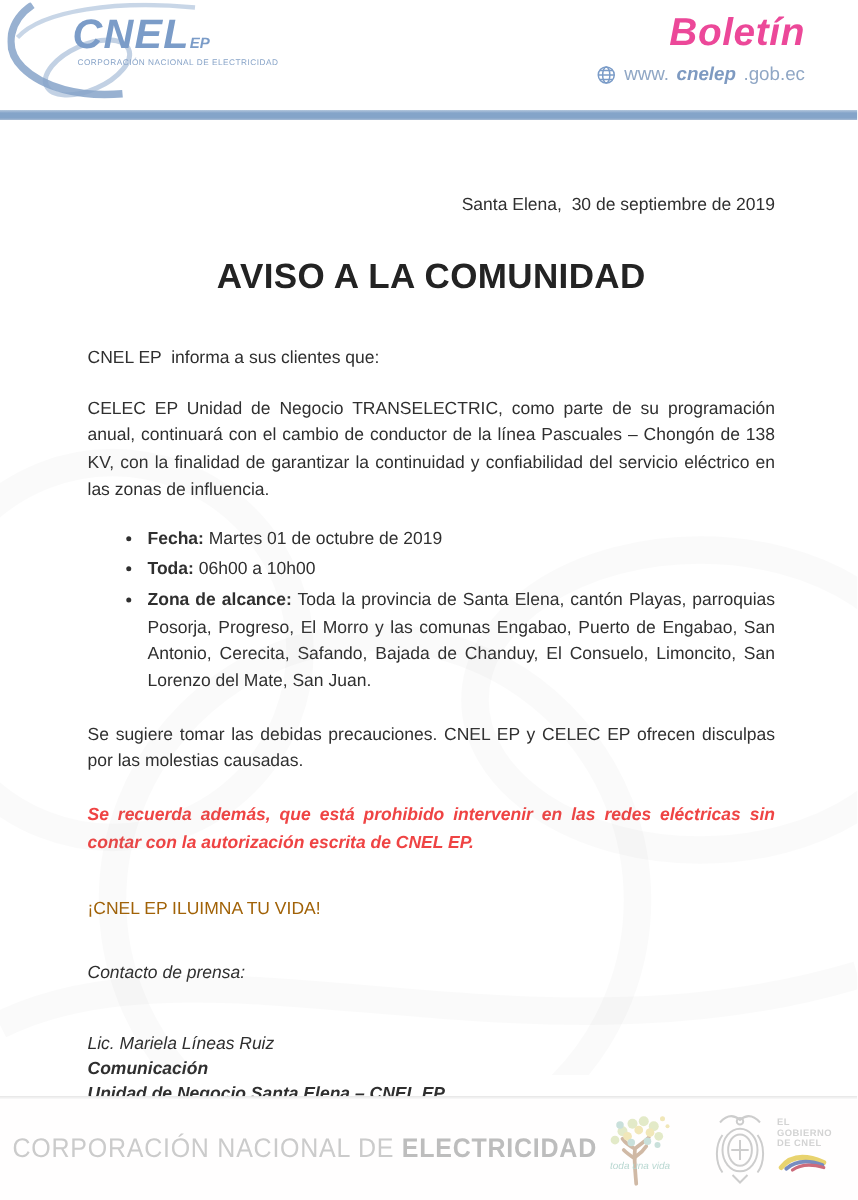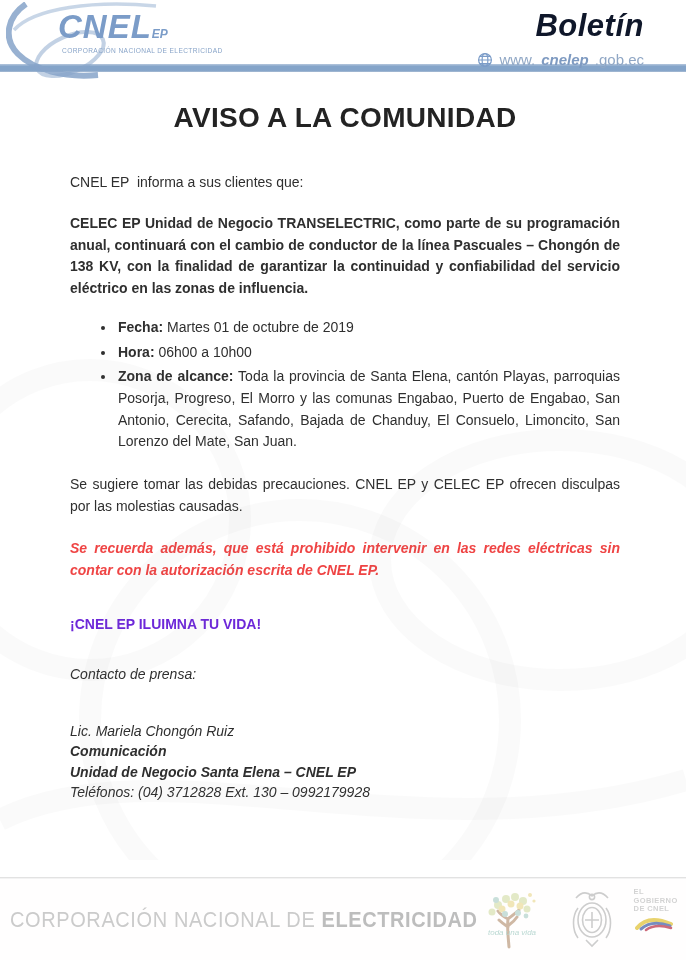--- a/index.html
+++ b/index.html
@@ -12,21 +12,21 @@
     height: 960px;
     background: #ffffff;
     overflow: hidden;
     color: #2f2f2f;
   }
 
   
   .watermark { position: absolute; left: 0; top: 300px; pointer-events: none; }
 
   
-  .header { position: relative; height: 64px; }
+  .header { position: relative; height: 88px; }
 
   .cnel-logo { position: absolute; left: 6px; top: 2px; width: 218px; height: 80px; }
   .cnel-logo .swoosh { position: absolute; left: 0; top: 0; }
   .cnel-wordmark {
     position: absolute; left: 52px; top: 6px;
     font-style: italic; font-weight: bold;
     font-size: 33px; letter-spacing: 1px;
     color: #7b9cc8; white-space: nowrap;
   }
   .cnel-wordmark .ep { font-size: 12px; letter-spacing: 0; }
@@ -35,21 +35,21 @@
     font-size: 6.6px; letter-spacing: 0.4px;
     color: #88a4c8; white-space: nowrap;
   }
 
   .header-right {
     position: absolute; right: 42px; top: 8px;
     text-align: right;
   }
   .bulletin-title {
     font-style: italic; font-weight: bold;
-    font-size: 31px; color: #0f172a;
+    font-size: 31px; color: #ec4899;
     letter-spacing: 0.5px;
   }
   .website-line {
     margin-top: 7px;
     font-size: 15px; color: #90a7c5;
     display: flex; align-items: center; justify-content: flex-end; gap: 6px;
   }
   .website-line .bold { font-weight: bold; font-style: italic; color: #7e9ac1; }
   .globe { display: inline-block; vertical-align: middle; }
 
@@ -66,54 +66,54 @@
     text-align: right;
     white-space: pre-wrap;
   }
   .doc-title {
     margin-top: 24px;
     text-align: center;
     font-size: 28px; font-weight: bold; color: #232323;
     letter-spacing: 0.3px;
   }
   .intro-line { margin-top: 33px; white-space: pre-wrap; }
-  .para { margin-top: 19px; text-align: justify; font-weight: bold; }
+  .para { margin-top: 19px; text-align: justify; }
 
   ul.bullets { margin-top: 17px; padding-left: 46px; list-style: disc outside; }
   ul.bullets li { text-align: justify; padding-left: 2px; margin-bottom: 3px; }
   ul.bullets .b-label { font-weight: bold; }
 
   .para-2 { margin-top: 20px; text-align: justify; }
   .para-3 { margin-top: 21px; text-align: justify; }
   .warning {
     margin-top: 21px; text-align: justify;
     font-weight: bold; font-style: italic; color: #ef4444;
   }
-  .slogan { margin-top: 32px; font-weight: bold; color: #6d28d9; }
+  .slogan { margin-top: 32px; font-weight: normal; color: #a16207; }
   .press-label { margin-top: 29px; font-style: italic; }
 
   .contact-block { margin-top: 35px; font-style: italic; line-height: 1.45; }
   .contact-block .bold-line { font-weight: bold; }
 
   
   .footer {
     position: absolute; left: 0; right: 0; top: 877px; bottom: 0;
     border-top: 1px solid #e2e2e2;
     box-shadow: 0 1px 0 #f3f3f3 inset;
     display: flex; align-items: center; justify-content: space-between;
     padding: 0 24px 0 10px;
     background: #fffefe;
   }
   .footer-brand {
     font-size: 20px; color: #cbcbcb; letter-spacing: 0.6px;
     white-space: nowrap; transform: scaleY(1.08);
   }
   .footer-brand .brand-bold { font-weight: bold; color: #bdbdbd; }
   .footer-logos { display: flex; align-items: center; gap: 26px; }
-  .gov-logo { display: flex; gap: 18px; }
+  .gov-logo { display: flex; align-items: center; gap: 6px; }
   .gov-text {
     font-size: 7.5px; font-weight: bold; color: #d3d3d3;
     line-height: 1.15; letter-spacing: 0.4px;
   }
   .gov-text div { white-space: nowrap; }
 </style>
 </head>
 <body>
 
 <div class="page">
@@ -155,53 +155,54 @@
           <span class="bold">cnelep</span>
           <span>.gob.ec</span>
       </div>
     </div>
   </div>
 
   <div class="header-bar"></div>
 
   <div class="content">
 
+    <div class="date-line">Santa Elena,  30 de septiembre de 2019</div>
 
     <div class="doc-title">AVISO A LA COMUNIDAD</div>
 
     <div class="intro-line">CNEL EP  informa a sus clientes que:</div>
 
     <div class="para">CELEC EP Unidad de Negocio TRANSELECTRIC, como parte de su programación anual, continuará con el cambio de conductor de la línea Pascuales – Chongón de 138 KV, con la finalidad de garantizar la continuidad y confiabilidad del servicio eléctrico en las zonas de influencia.</div>
 
     <ul class="bullets">
       <li>
         <span class="b-label">Fecha:</span>
         <span>Martes 01 de octubre de 2019</span>
       </li>
       <li>
-        <span class="b-label">Hora:</span>
+        <span class="b-label">Toda:</span>
         <span>06h00 a 10h00</span>
       </li>
       <li>
         <span class="b-label">Zona de alcance:</span>
         <span>Toda la provincia de Santa Elena, cantón Playas, parroquias Posorja, Progreso, El Morro y las comunas Engabao, Puerto de Engabao, San Antonio, Cerecita, Safando, Bajada de Chanduy, El Consuelo, Limoncito, San Lorenzo del Mate, San Juan.</span>
       </li>
     </ul>
 
 
     <div class="para-3">Se sugiere tomar las debidas precauciones. CNEL EP y CELEC EP ofrecen disculpas por las molestias causadas.</div>
 
     <div class="warning">Se recuerda además, que está prohibido intervenir en las redes eléctricas sin contar con la autorización escrita de CNEL EP.</div>
 
     <div class="slogan">¡CNEL EP ILUIMNA TU VIDA!</div>
 
     <div class="press-label">Contacto de prensa:</div>
 
     <div class="contact-block">
-      <div>Lic. Mariela Chongón Ruiz</div>
+      <div>Lic. Mariela Líneas Ruiz</div>
       <div class="bold-line">Comunicación</div>
       <div class="bold-line">Unidad de Negocio Santa Elena – CNEL EP</div>
       <div>Teléfonos: (04) 3712828 Ext. 130 – 0992179928</div>
     </div>
 
   </div>
 
   <div class="footer">
     <div class="footer-brand"><span>CORPORACIÓN NACIONAL DE </span><span class="brand-bold">ELECTRICIDAD</span></div>
 

